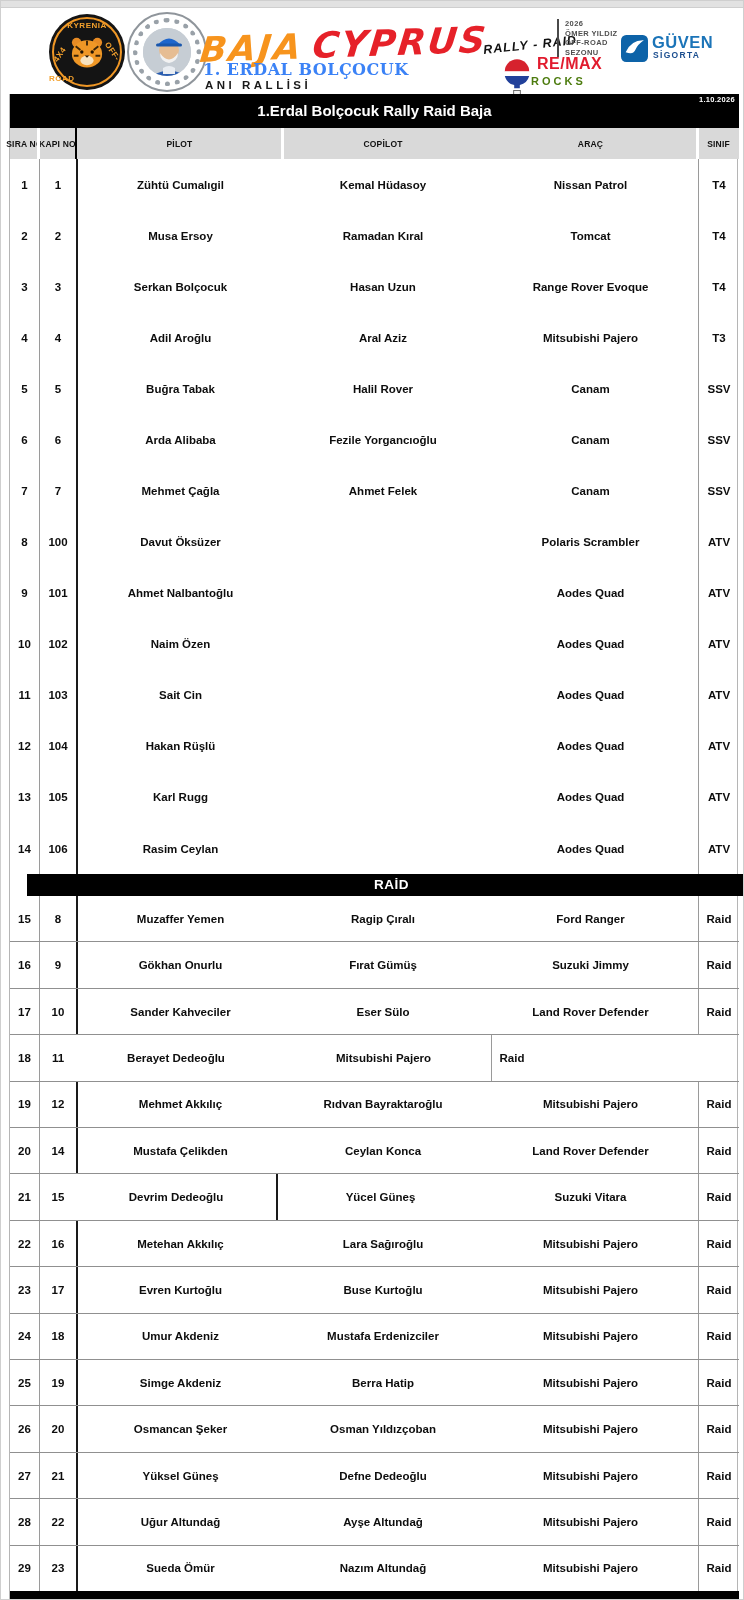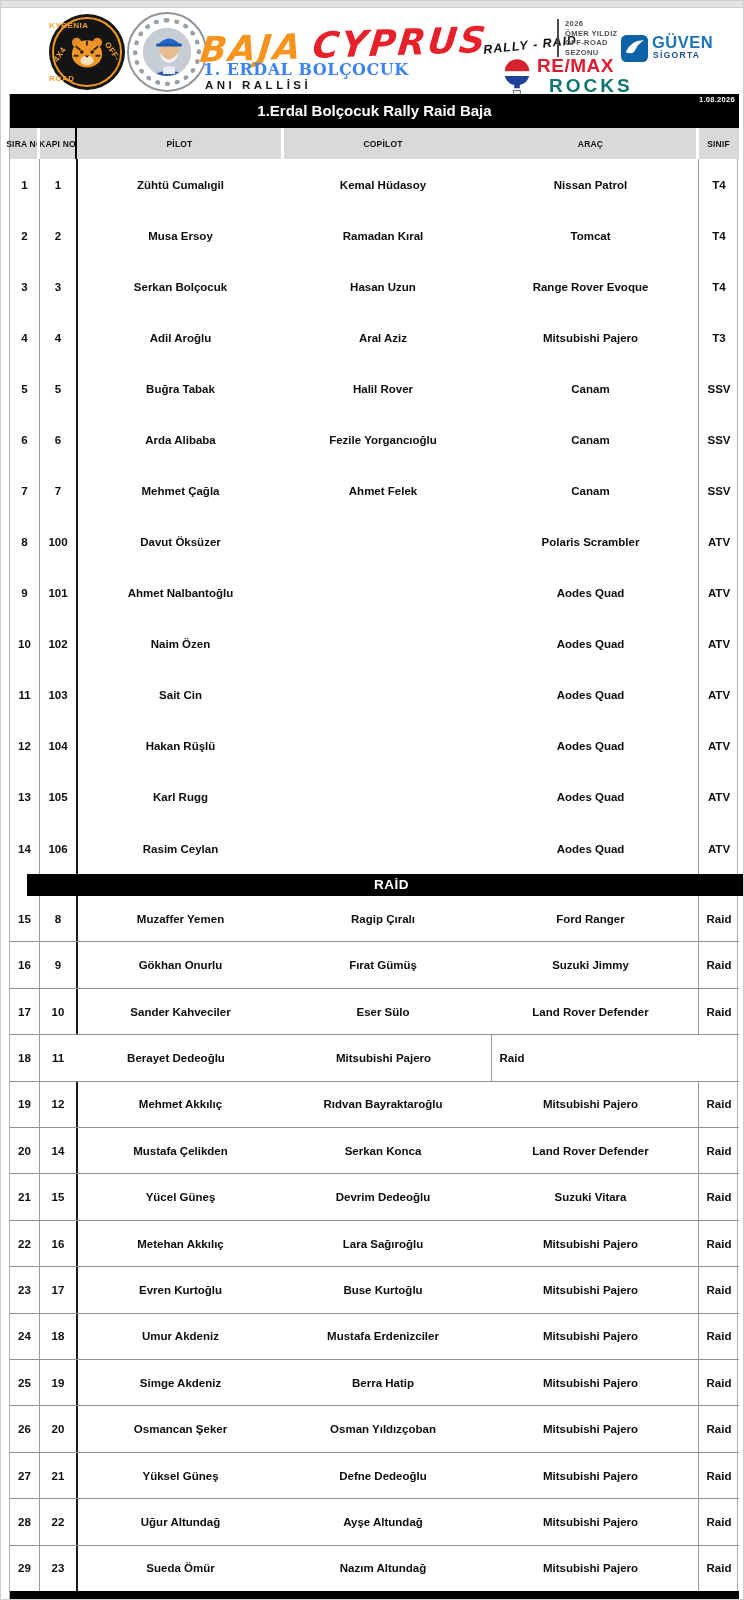--- a/index.html
+++ b/index.html
@@ -10,21 +10,21 @@
     border:1px solid #cfcfcf;
   }
   .top-edge { position:absolute; top:0; left:0; width:744px; height:7px; background:#e2e2e2; border-bottom:1px solid #cfcfcf; }
 
   
   .masthead { position:absolute; top:7px; left:0; width:744px; height:86px; background:#fff; }
 
   .kyrenia { position:absolute; left:48px; top:6px; width:76px; height:76px; border-radius:50%; background:#141414; }
   .kyrenia::before { content:""; position:absolute; inset:3px; border:2px solid #ef9726; border-radius:50%; }
   .kyrenia span { position:absolute; color:#f3a02c; font-weight:bold; font-size:8px; letter-spacing:.5px; }
-  .ky-top { top:7px; left:0; width:100%; text-align:left; }
+  .ky-top { top:7px; left:0; width:100%; text-align:center; }
   .ky-left { left:3px; top:36px; transform:rotate(-55deg); }
   .ky-right { right:2px; top:33px; transform:rotate(56deg); font-size:7px; }
   .ky-bottom { bottom:7px; left:0; width:100%; letter-spacing:1px; }
   .ky-tiger { position:absolute; left:50%; top:50%; transform:translate(-50%,-50%); }
 
   .badge { position:absolute; left:126px; top:4px; width:80px; height:80px; border-radius:50%;
            background:#fff; border:2px solid #8f959b; }
   .badge::before { content:""; position:absolute; inset:4px; border:5px dotted #99a1a8; border-radius:50%; }
   .badge-photo { position:absolute; inset:14px; border-radius:50%; overflow:hidden; background:#c2cad1; }
 
@@ -39,22 +39,22 @@
   .event-line1 { position:absolute; left:202px; top:52px; font-family:"DejaVu Serif", serif;
     font-weight:bold; font-size:16px; color:#3b82f6; letter-spacing:.5px; white-space:nowrap; }
   .event-line2 { position:absolute; left:204px; top:71px; font-weight:bold; font-size:11.5px;
     color:#1a1a1a; letter-spacing:3.5px; white-space:nowrap; }
 
   .season { position:absolute; left:556px; top:11px; border-left:2px solid #4a4a4a; padding-left:6px; }
   .season div { font-size:7.5px; font-weight:bold; color:#4f4f4f; line-height:9.5px; letter-spacing:.4px; white-space:nowrap; }
 
   .remax { position:absolute; left:501px; top:48px; width:150px; height:42px; }
   .remax-balloon { position:absolute; left:0; top:0; }
-  .remax-name { position:absolute; left:35px; top:-1px; font-size:19px; font-weight:bold; color:#e11b2e; letter-spacing:.5px; }
-  .remax-sub  { position:absolute; left:47px; top:19px; font-size:19px; font-weight:bold; color:#0f766e; letter-spacing:3px; }
+  .remax-name { position:absolute; left:35px; top:-1px; font-size:16px; font-weight:bold; color:#e11b2e; letter-spacing:.5px; }
+  .remax-sub  { position:absolute; left:29px; top:19px; font-size:11px; font-weight:bold; color:#4d7c0f; letter-spacing:3px; }
   .remax-caption { position:absolute; left:38px; top:39px; width:106px; height:3px;
     background:repeating-linear-gradient(90deg,#2a52a0 0 4px, transparent 4px 6px); }
 
   .guven { position:absolute; left:620px; top:27px; width:110px; height:30px; }
   .guven-icon { position:absolute; left:0; top:0; }
   .guven-name { position:absolute; left:31px; top:-2px; font-size:16.5px; font-weight:bold; color:#1b74b8; letter-spacing:.5px;text-align:center; }
   .guven-sub  { position:absolute; left:32px; top:15px; font-size:8.5px; font-weight:bold; color:#1b4e8f; letter-spacing:1.3px; }
 
   
   .table-frame { position:absolute; left:8px; top:93px; width:729px; height:1507px;
@@ -161,21 +161,21 @@
       </svg>
       <div class="guven-name">GÜVEN</div>
       <div class="guven-sub">SİGORTA</div>
     </div>
   </header>
 
   <div class="table-frame">
 
     <div class="bar title-bar">
       <span>1.Erdal Bolçocuk Rally Raid Baja</span>
-      <span class="bar-date">1.08.2026</span>
+      <span class="bar-date">1.10.2026</span>
     </div>
 
     <div class="col-header">
       <div class="hcell cell c-sira">SIRA NO</div>
       <div class="hcell cell c-kapi">KAPI NO</div>
       <div class="hcell cell c-pilot">PİLOT</div>
       <div class="hcell cell c-copilot">COPİLOT</div>
       <div class="hcell cell c-arac">ARAÇ</div>
       <div class="hcell cell c-sinif">SINIF</div>
       <div class="hline" style="left:27px"></div>
@@ -338,29 +338,29 @@
           <div class="cell c-kapi">12</div>
           <div class="cell c-pilot">Mehmet Akkılıç</div>
           <div class="cell c-copilot">Rıdvan Bayraktaroğlu</div>
           <div class="cell c-arac">Mitsubishi Pajero</div>
           <div class="cell c-sinif">Raid</div>
         </div>
         <div class="trow">
           <div class="cell c-sira">20</div>
           <div class="cell c-kapi">14</div>
           <div class="cell c-pilot">Mustafa Çelikden</div>
-          <div class="cell c-copilot">Serkan Konca</div>
+          <div class="cell c-copilot">Ceylan Konca</div>
           <div class="cell c-arac">Land Rover Defender</div>
           <div class="cell c-sinif">Raid</div>
         </div>
         <div class="trow">
           <div class="cell c-sira">21</div>
           <div class="cell c-kapi">15</div>
+          <div class="cell c-copilot">Devrim Dedeoğlu</div>
           <div class="cell c-pilot">Yücel Güneş</div>
-          <div class="cell c-copilot">Devrim Dedeoğlu</div>
           <div class="cell c-arac">Suzuki Vitara</div>
           <div class="cell c-sinif">Raid</div>
         </div>
         <div class="trow">
           <div class="cell c-sira">22</div>
           <div class="cell c-kapi">16</div>
           <div class="cell c-pilot">Metehan Akkılıç</div>
           <div class="cell c-copilot">Lara Sağıroğlu</div>
           <div class="cell c-arac">Mitsubishi Pajero</div>
           <div class="cell c-sinif">Raid</div>

